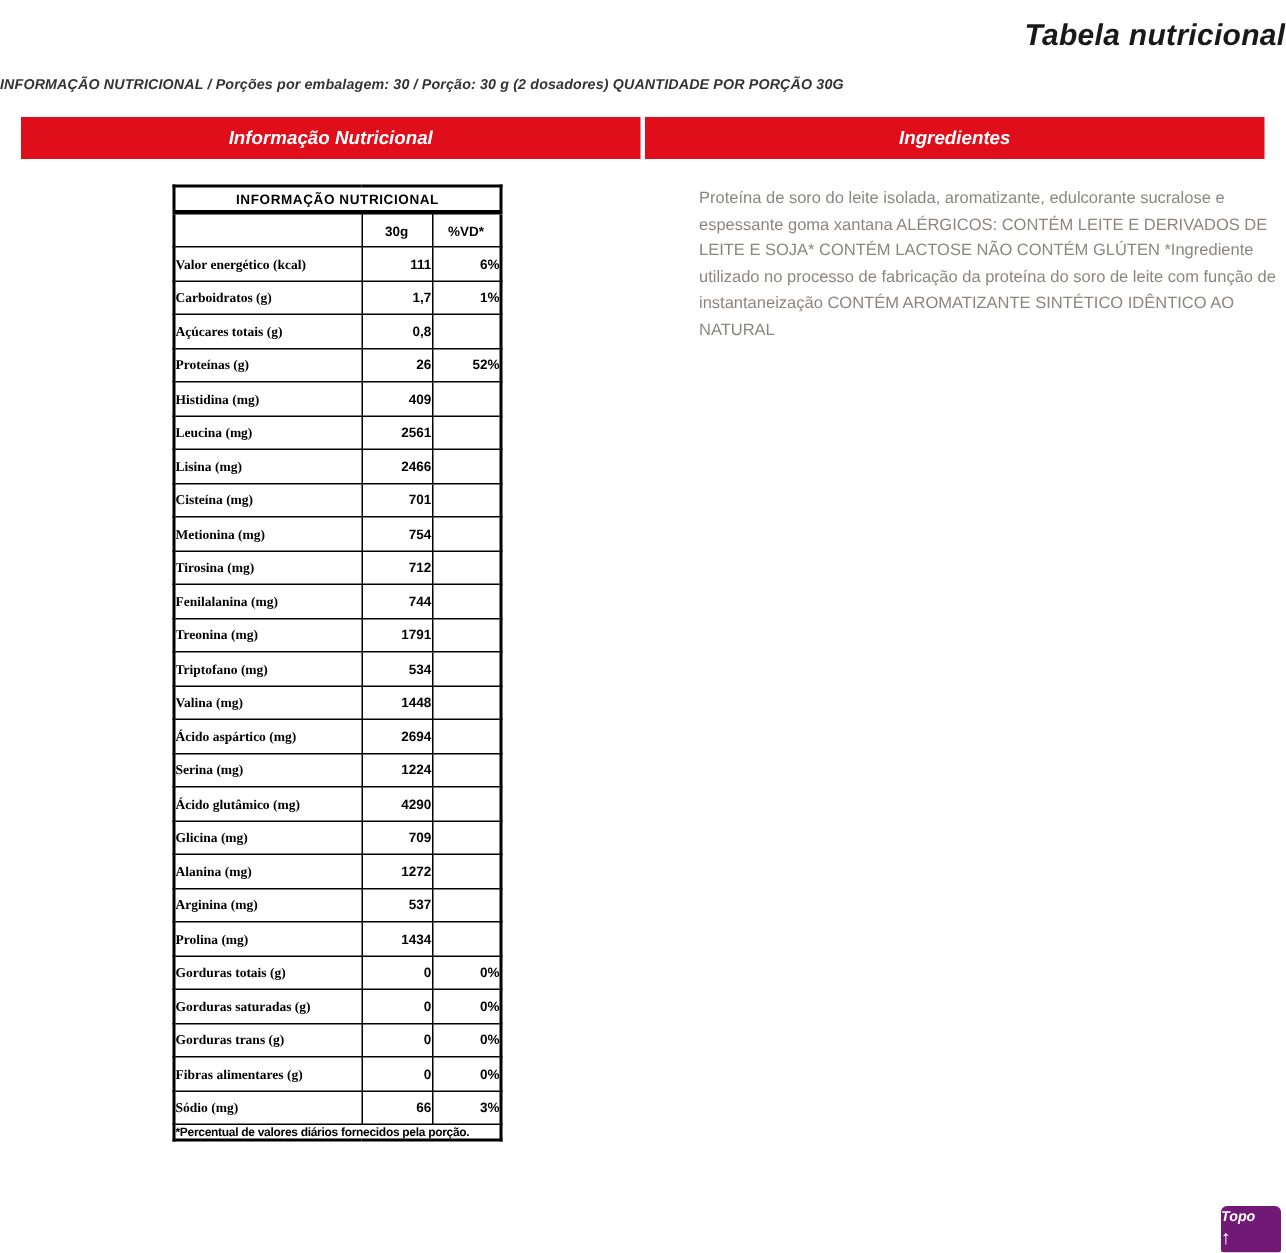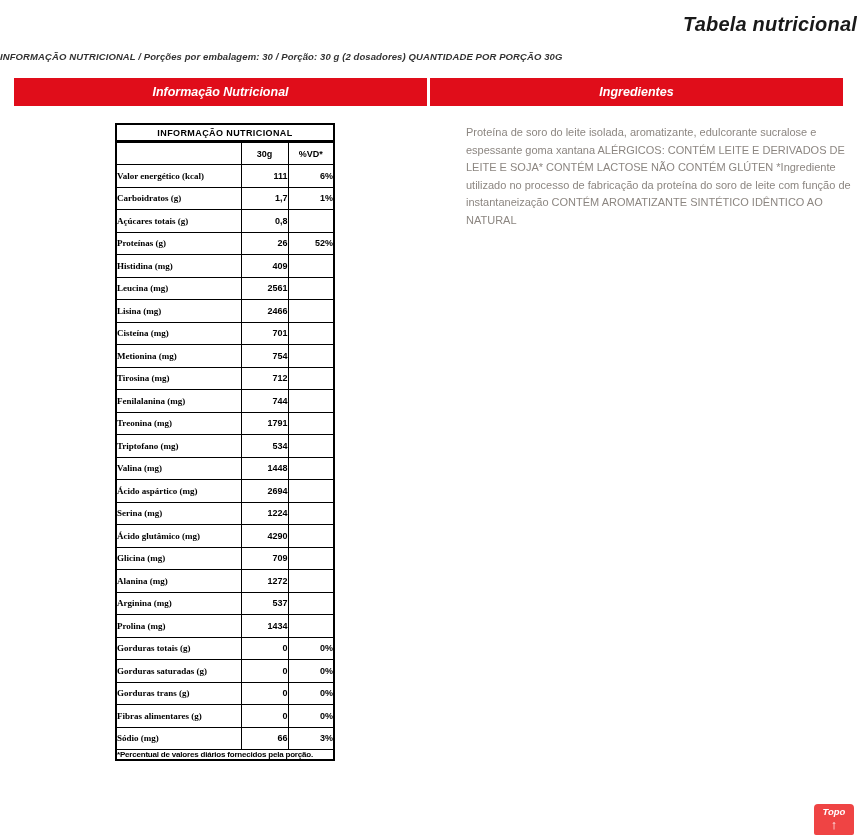--- a/index.html
+++ b/index.html
@@ -55,23 +55,23 @@
   }
 
   .ingredients {
     position:absolute; left:466px; top:124px; width:393px;
     font-size:11px; line-height:17.6px; color:#8c8681;
     text-align:left;
   }
 
   .topo-btn {
     position:absolute; right:3px; bottom:0; width:40px; height:31px;
-    background:#ef4444; border-radius:4px 4px 2px 2px;
+    background:#701a75; border-radius:4px 4px 2px 2px;
     color:#fff; display:flex; flex-direction:column;
-    align-items:center; justify-content:flex-start;
+    align-items:flex-start; justify-content:flex-start;
     cursor:pointer; user-select:none;
   }
   .topo-btn .topo-label {
     font-size:9.5px; font-weight:bold; font-style:italic; margin-top:3px;
     line-height:10px;
   }
   .topo-btn .topo-arrow { font-size:13px; line-height:13px; margin-top:1px; }
 </style>
 </head>
 <body>

